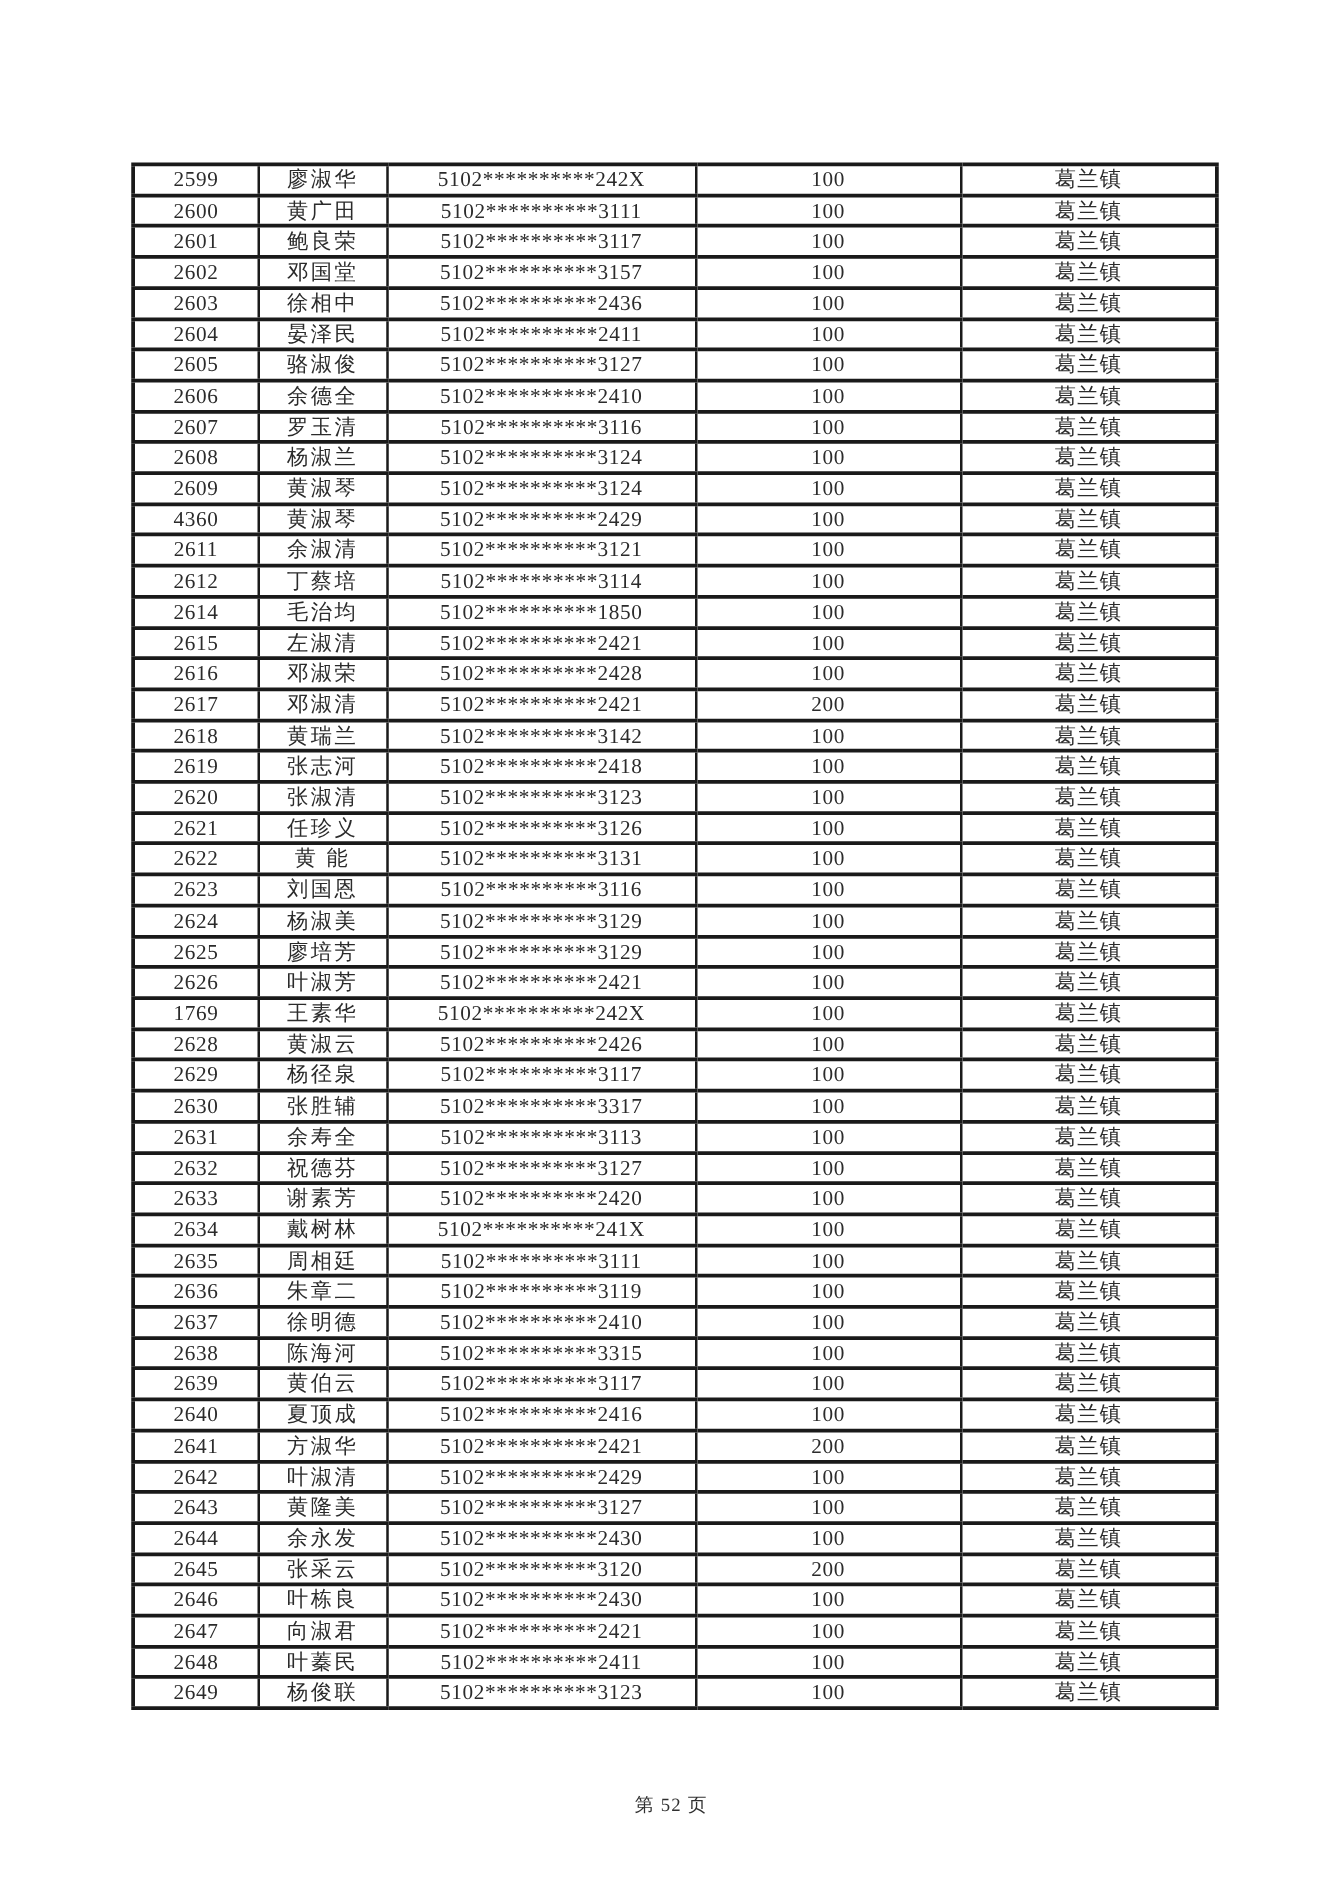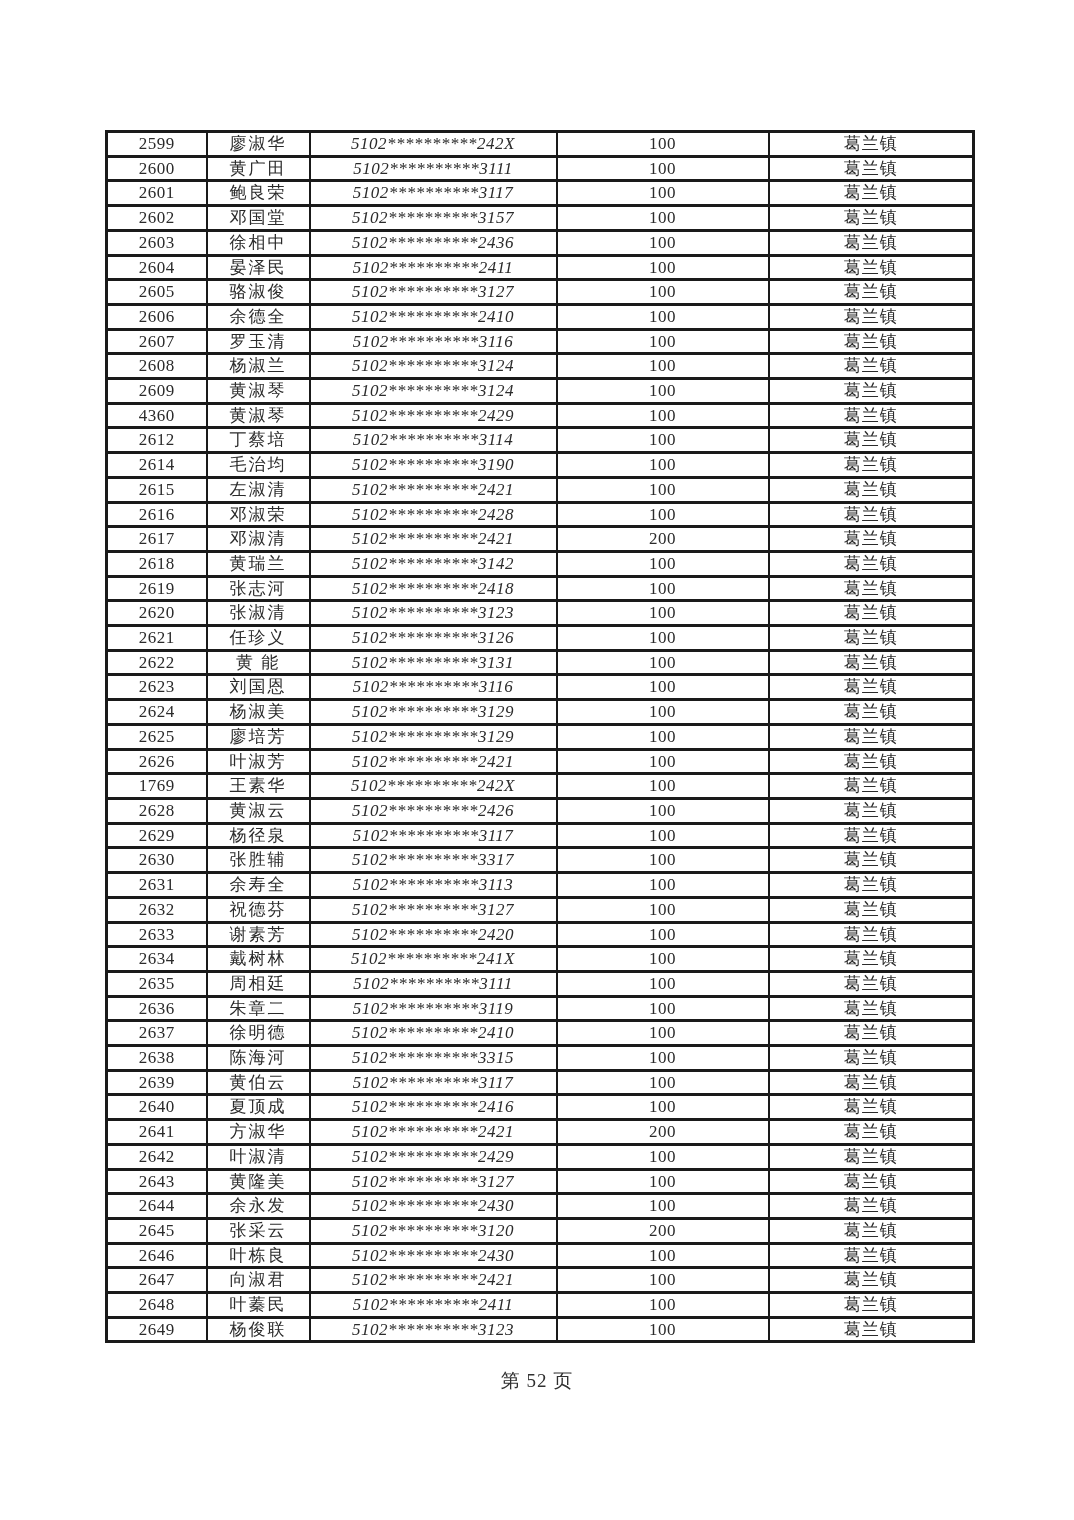--- a/index.html
+++ b/index.html
@@ -35,30 +35,30 @@
     text-align: center;
     vertical-align: middle;
     font-size: 17px;
     line-height: 21.7px;
     white-space: nowrap;
     overflow: hidden;
     color: #2b2b2b;
   }
   td.col-0 { font-size: 18px; letter-spacing: 0.5px; }
   td.col-1 { letter-spacing: 2px; font-size: 17px; }
-  td.col-2 { font-size: 18px; letter-spacing: 0.5px; font-style: italic; }
+  td.col-2 { font-size: 18px; letter-spacing: 0.5px; }
   td.col-3 { font-size: 18px; letter-spacing: 0.5px; }
   td.col-4 { letter-spacing: 1px; font-size: 17px; }
   .footer {
     position: absolute;
     left: 0;
-    top: 1368px;
+    top: 1435px;
     width: 100%;
     text-align: center;
-    font-size: 19px;
+    font-size: 15px;
     color: #303030;
     letter-spacing: 1px;
   }
 </style>
 </head>
 <body>
 
 <div class="page">
 
   <table class="roster">
@@ -148,30 +148,37 @@
           <td class="col-4">葛兰镇</td>
         </tr>
         <tr>
           <td class="col-0">4360</td>
           <td class="col-1">黄淑琴</td>
           <td class="col-2">5102**********2429</td>
           <td class="col-3">100</td>
           <td class="col-4">葛兰镇</td>
         </tr>
         <tr>
+          <td class="col-0">2611</td>
+          <td class="col-1">余淑清</td>
+          <td class="col-2">5102**********3121</td>
+          <td class="col-3">100</td>
+          <td class="col-4">葛兰镇</td>
+        </tr>
+        <tr>
           <td class="col-0">2612</td>
           <td class="col-1">丁蔡培</td>
           <td class="col-2">5102**********3114</td>
           <td class="col-3">100</td>
           <td class="col-4">葛兰镇</td>
         </tr>
         <tr>
           <td class="col-0">2614</td>
           <td class="col-1">毛治均</td>
-          <td class="col-2">5102**********3190</td>
+          <td class="col-2">5102**********1850</td>
           <td class="col-3">100</td>
           <td class="col-4">葛兰镇</td>
         </tr>
         <tr>
           <td class="col-0">2615</td>
           <td class="col-1">左淑清</td>
           <td class="col-2">5102**********2421</td>
           <td class="col-3">100</td>
           <td class="col-4">葛兰镇</td>
         </tr>

